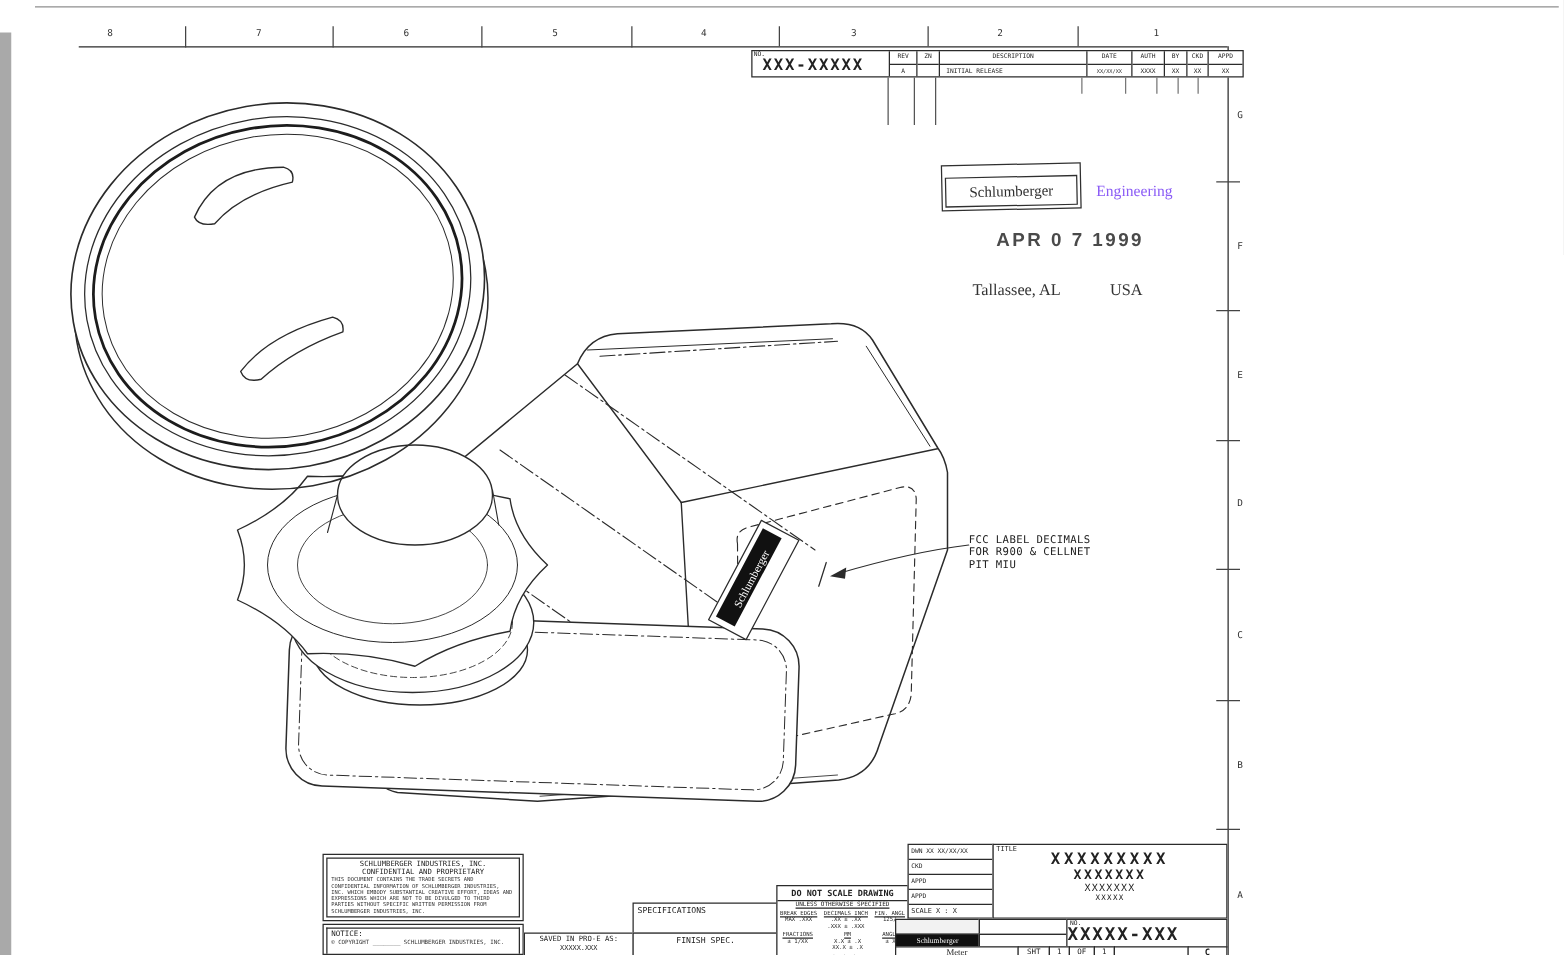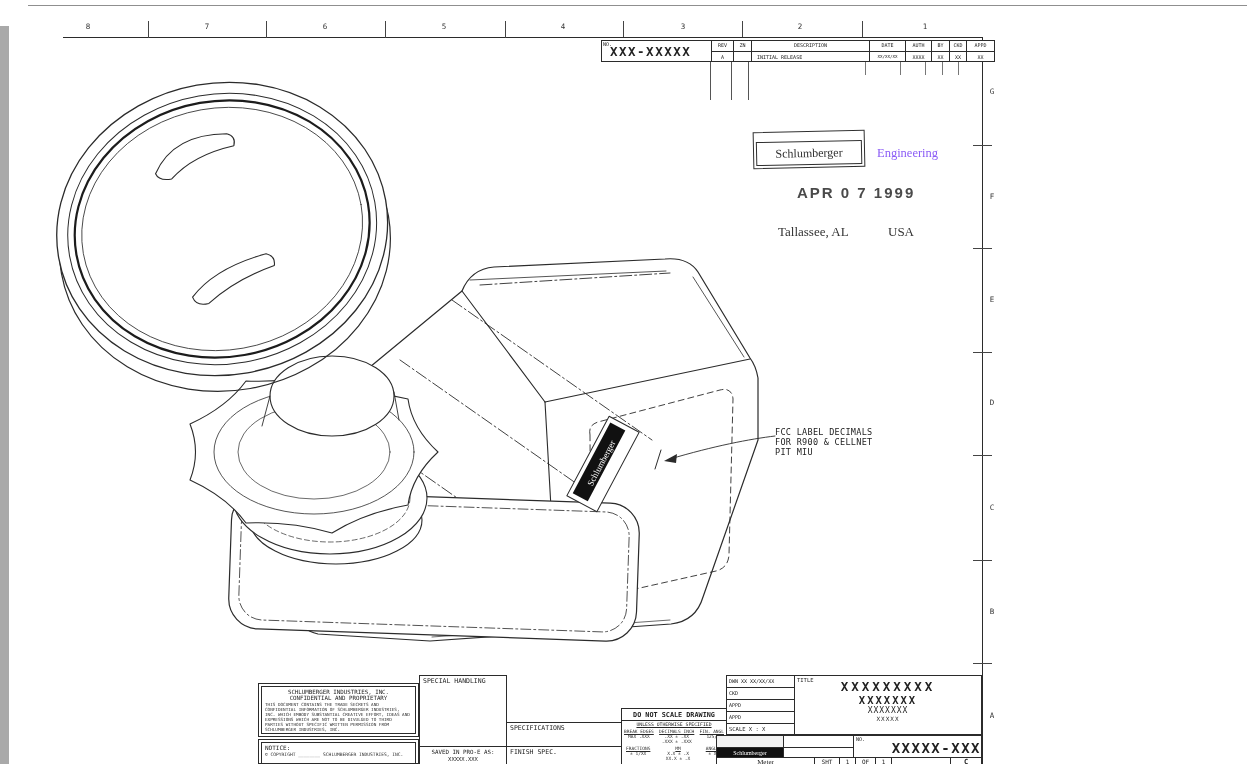--- a/index.html
+++ b/index.html
@@ -202,32 +202,29 @@
     </div>
   </div>
 
   <div class="cell" style="left:258px;top:739px;width:161px;height:25px;border-width:1.2px;">
     <div style="position:absolute;left:2px;right:2px;top:2px;bottom:0;border:0.8px solid #2b2b2b;border-bottom:none;">
       <div class="mono" style="font-size:6px;padding:1px 0 0 3px;color:#1d1d1d;">NOTICE:</div>
       <div class="mono" style="font-size:4.6px;padding:1px 0 0 3px;color:#333;white-space:nowrap;">© COPYRIGHT ________  SCHLUMBERGER INDUSTRIES, INC.</div>
     </div>
   </div>
 
-  <div class="cell" style="left:419px;top:675px;width:88px;height:72px;">
-    <div class="lbl">SPECIAL HANDLING</div>
-  </div>
   <div class="cell" style="left:419px;top:746px;width:88px;height:19px;">
     <div class="mono" style="font-size:5.8px;text-align:center;margin-top:2px;">SAVED IN PRO-E AS:</div>
     <div class="mono" style="font-size:5.5px;text-align:center;margin-top:1px;">XXXXX.XXX</div>
   </div>
 
   <div class="cell" style="left:506px;top:722px;width:116px;height:25px;">
     <div class="lbl">SPECIFICATIONS</div>
   </div>
-  <div class="cell" style="left:506px;top:746px;width:116px;height:19px;">
+  <div class="cell" style="left:506px;top:746px;width:116px;height:19px;padding-left:31px;">
     <div class="lbl">FINISH SPEC.</div>
   </div>
 
   <div class="cell" style="left:621px;top:675px;width:106px;height:90px;margin-top:33px;">
     <div class="mono" style="font-size:6.8px;font-weight:bold;text-align:center;padding:2px 0 1px 0;border-bottom:1px solid #2b2b2b;">DO NOT SCALE DRAWING</div>
     <div class="mono" style="font-size:4.8px;text-align:center;text-decoration:underline;padding-top:1px;">UNLESS OTHERWISE SPECIFIED</div>
     <div style="display:flex;justify-content:space-between;padding:2px 2px 0 2px;">
       <div class="tiny" style="text-align:center;">
         <div style="text-decoration:underline;">BREAK EDGES</div>
         <div>MAX .XXX</div>
@@ -287,21 +284,21 @@
 
   <div class="cell" style="left:716px;top:735px;width:68px;height:13px;background:#f2f2f2;"></div>
   <div class="cell" style="left:783px;top:735px;width:71px;height:13px;"></div>
   <div class="cell" style="left:716px;top:747px;width:68px;height:11px;background:#101010;display:flex;align-items:center;justify-content:center;">
     <span class="serif" style="color:#fff;font-size:6px;">Schlumberger</span>
   </div>
   <div class="cell" style="left:783px;top:747px;width:71px;height:11px;"></div>
 
   <div class="cell" style="left:853px;top:735px;width:129px;height:23px;">
     <span class="mono abs" style="left:2px;top:0;font-size:5px;">NO.</span>
-    <div class="mono" style="font-size:14px;font-weight:bold;letter-spacing:1.5px;text-align:right;margin-top:4px;">XXXXX-XXX</div>
+    <div class="mono" style="font-size:14px;font-weight:bold;letter-spacing:1.5px;text-align:left;margin-top:4px;">XXXXX-XXX</div>
   </div>
 
   <div class="cell serif" style="left:716px;top:757px;width:99px;height:10px;border-bottom:none;text-align:center;font-size:7px;line-height:8px;">Meter</div>
   <div class="cell mono" style="left:814px;top:757px;width:26px;height:10px;border-bottom:none;text-align:center;font-size:6px;line-height:8px;">SHT</div>
   <div class="cell mono" style="left:839px;top:757px;width:17px;height:10px;border-bottom:none;text-align:center;font-size:6px;line-height:8px;">1</div>
   <div class="cell mono" style="left:855px;top:757px;width:21px;height:10px;border-bottom:none;text-align:center;font-size:6px;line-height:8px;">OF</div>
   <div class="cell mono" style="left:875px;top:757px;width:17px;height:10px;border-bottom:none;text-align:center;font-size:6px;line-height:8px;">1</div>
   <div class="cell" style="left:891px;top:757px;width:60px;height:10px;border-bottom:none;"></div>
   <div class="cell mono" style="left:950px;top:757px;width:32px;height:10px;border-bottom:none;text-align:center;font-size:7px;line-height:8px;font-weight:bold;">C</div>
 

